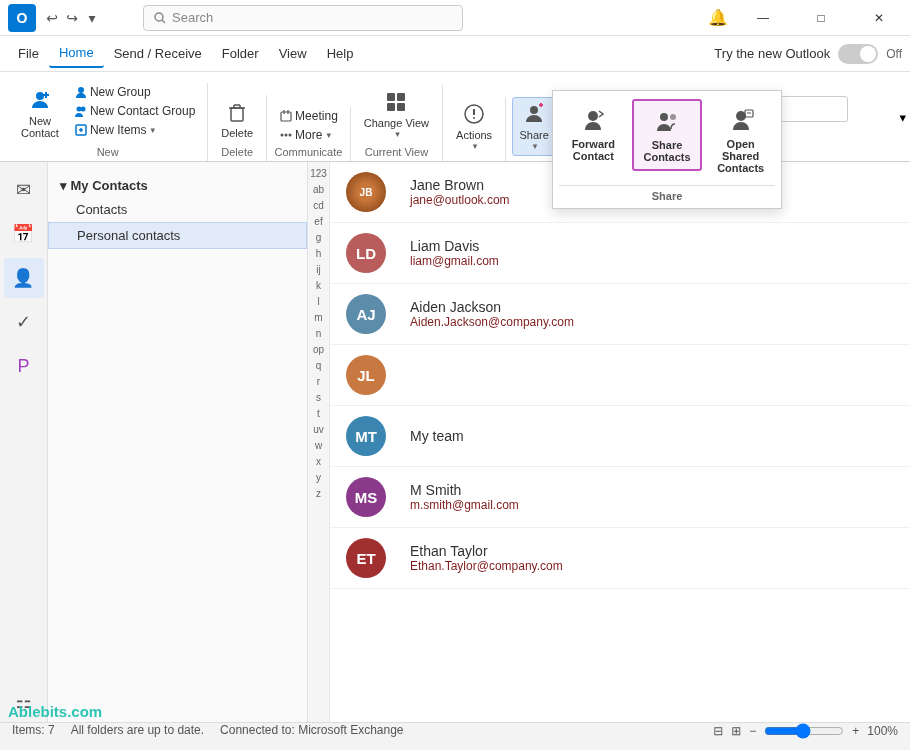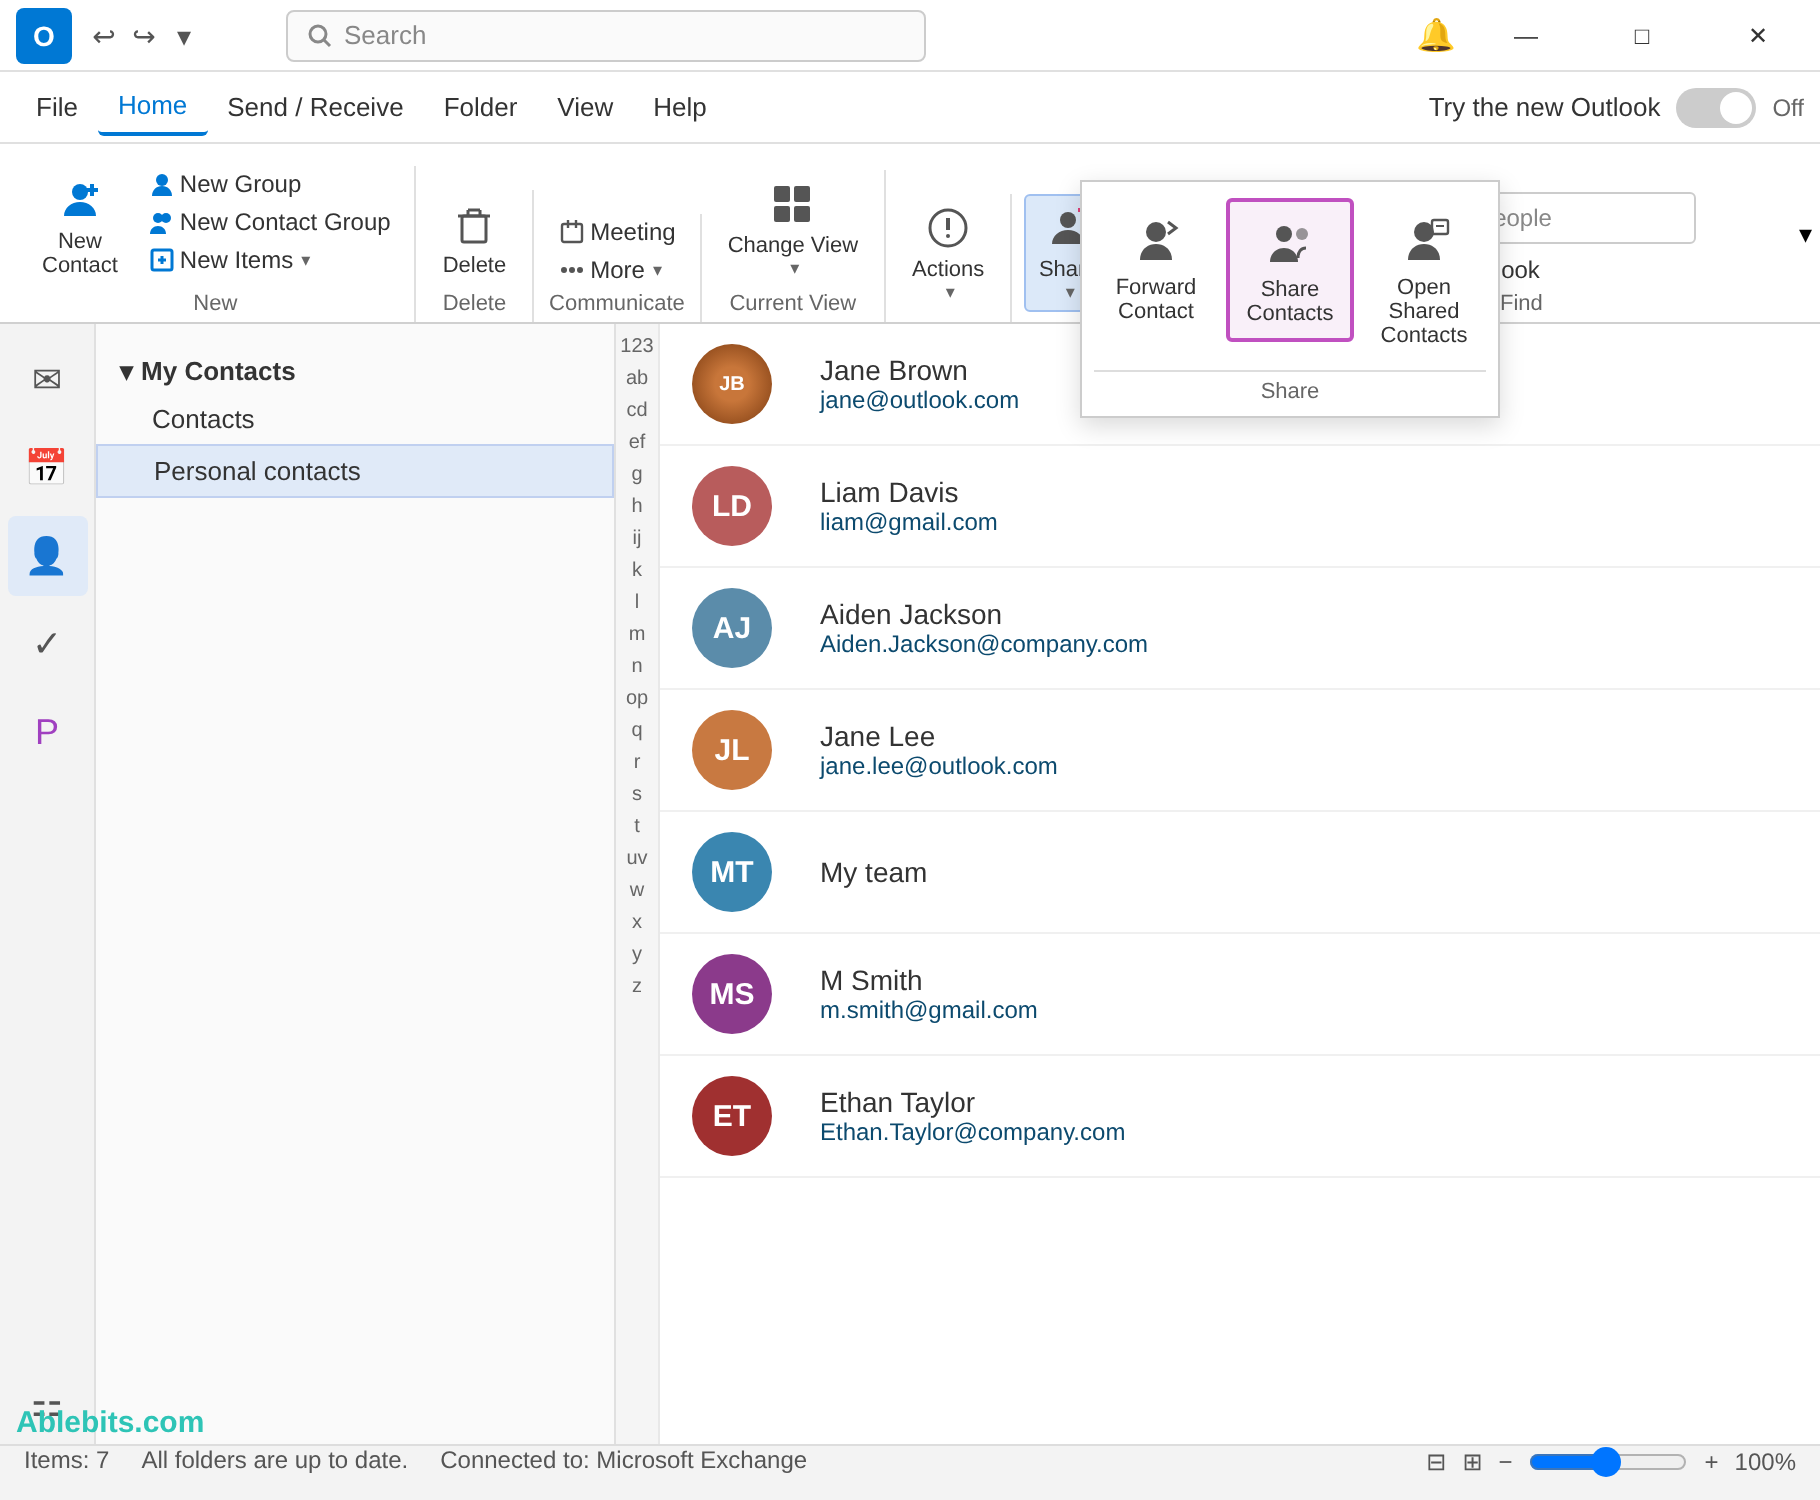--- a/index.html
+++ b/index.html
@@ -32,21 +32,21 @@
     .ribbon-row { display: flex; align-items: flex-start; gap: 2px; flex: 1; }
     .ribbon-btn { display: flex; flex-direction: column; align-items: center; justify-content: center; padding: 4px 6px; cursor: pointer; border-radius: 3px; min-width: 44px; border: 1px solid transparent; }
     .ribbon-btn.active { background: #dce9f9; border-color: #a0c0f0; }
     .ribbon-btn svg { margin-bottom: 3px; }
     .ribbon-btn-label { font-size: 11px; color: #333; text-align: center; white-space: nowrap; }
     .ribbon-small { display: flex; flex-direction: column; gap: 1px; }
     .ribbon-small-btn { display: flex; align-items: center; gap: 2px; padding: 2px 6px; cursor: pointer; border-radius: 3px; font-size: 12px; color: #333; white-space: nowrap; }
     .ribbon-group-label { font-size: 11px; color: #666; margin-top: 2px; padding-bottom: 3px; }
 
     
-    .share-dropdown { position: absolute; top: 90px; left: 540px; background: white; border: 1px solid #ccc; box-shadow: 0 4px 12px rgba(0,0,0,0.15); z-index: 100; width: 210px; padding: 8px 6px 4px; }
+    .share-dropdown { position: absolute; top: 90px; left: 552px; background: white; border: 1px solid #ccc; box-shadow: 0 4px 12px rgba(0,0,0,0.15); z-index: 100; width: 230px; padding: 8px 6px 4px; font-weight: bold; }
     .share-dropdown-row { display: flex; align-items: flex-start; gap: 4px; }
     .share-dropdown-btn { display: flex; flex-direction: column; align-items: center; padding: 6px 8px; cursor: pointer; border-radius: 3px; min-width: 60px; border: 1px solid transparent; flex: 1; }
     .share-dropdown-btn.selected { border: 2px solid #c050c0; background: #f9f0f9; }
     .share-dropdown-btn svg { margin-bottom: 4px; }
     .share-dropdown-btn-label { font-size: 11px; color: #333; text-align: center; }
     .share-dropdown-divider-label { font-size: 11px; color: #666; text-align: center; padding: 4px 0 2px; border-top: 1px solid #ddd; margin-top: 4px; }
 
     
     .main { display: flex; flex: 1; overflow: hidden; }
 
@@ -64,21 +64,21 @@
     
     .index-bar { width: 22px; background: #f5f5f5; display: flex; flex-direction: column; padding: 4px 0; font-size: 10px; color: #666; text-align: center; border-right: 1px solid #e8e8e8; }
     .index-bar span { cursor: pointer; line-height: 1.6; }
 
     
     .contact-list { flex: 1; overflow-y: auto; background: #fff; }
     .contact-item { display: flex; align-items: center; padding: 10px 16px; border-bottom: 1px solid #f0f0f0; cursor: pointer; }
     .contact-avatar { width: 40px; height: 40px; border-radius: 50%; display: flex; align-items: center; justify-content: center; font-size: 15px; font-weight: 600; color: white; margin-right: 12px; flex-shrink: 0; }
     .contact-info { flex: 1; margin-left: 12px; }
     .contact-name { font-size: 14px; font-weight: 500; color: #333; }
-    .contact-email { font-size: 12px; color: #0c4a6e; }
+    .contact-email { font-size: 12px; color: #7f1d1d; }
 
     
     .statusbar { height: 28px; background: #f3f3f3; border-top: 1px solid #ddd; display: flex; align-items: flex-start; padding: 0 12px; font-size: 12px; color: #555; gap: 16px; }
     .statusbar-right { margin-left: auto; display: flex; align-items: center; gap: 8px; }
 
     
     .find-section { display: flex; flex-direction: column; padding: 0 6px; }
     .find-input { height: 26px; border: 1px solid #ccc; border-radius: 3px; padding: 0 8px; font-size: 12px; width: 160px; display: flex; align-items: center; color: #888; }
     .find-input-wrap { display: flex; align-items: center; gap: 2px; margin-bottom: 4px; }
     .address-book-btn { display: flex; align-items: center; gap: 4px; font-size: 12px; cursor: pointer; padding: 2px 4px; border-radius: 3px; color: #333; }
@@ -401,24 +401,20 @@
       </div>
       <div class="contact-item">
         <div class="contact-avatar" style="background-color: rgb(91, 140, 170);">AJ</div>
         <div class="contact-info">
           <div class="contact-name">Aiden Jackson</div>
           <div class="contact-email">Aiden.Jackson@company.com</div>
         </div>
       </div>
       <div class="contact-item">
         <div class="contact-avatar" style="background-color: rgb(200, 121, 65);">JL</div>
-        <div class="contact-info">
-          <div class="contact-name">Jane Lee</div>
-          <div class="contact-email">jane.lee@outlook.com</div>
-        </div>
       </div>
       <div class="contact-item">
         <div class="contact-avatar" style="background-color: rgb(58, 134, 176);">MT</div>
         <div class="contact-info">
           <div class="contact-name">My team</div>
         </div>
       </div>
       <div class="contact-item">
         <div class="contact-avatar" style="background-color: rgb(139, 58, 139);">MS</div>
         <div class="contact-info">

